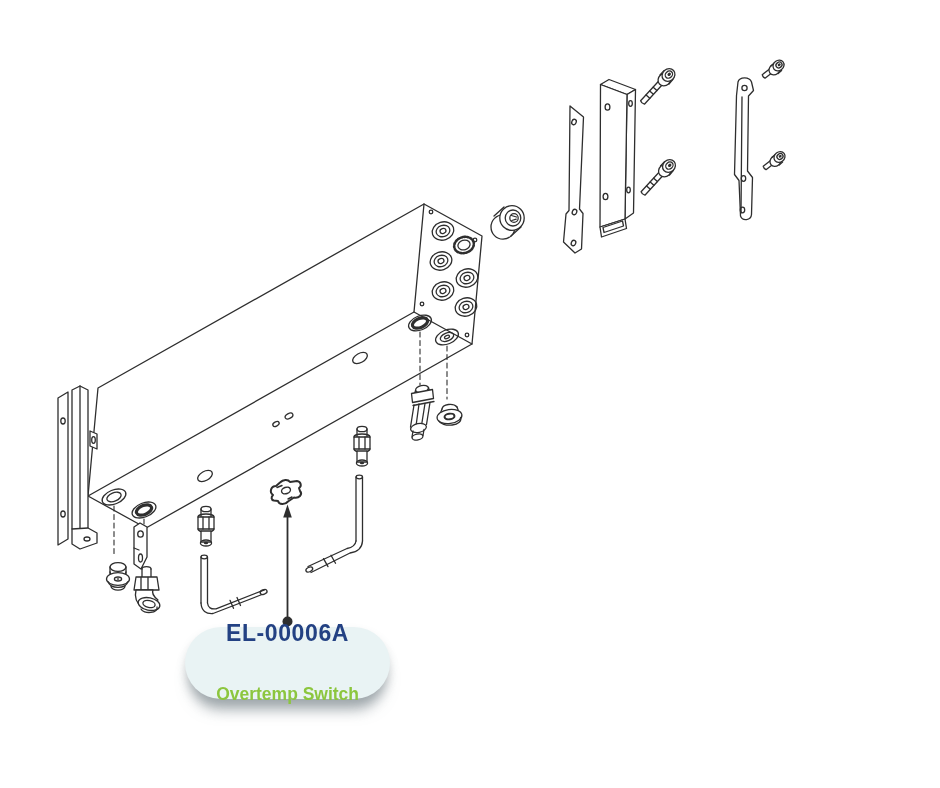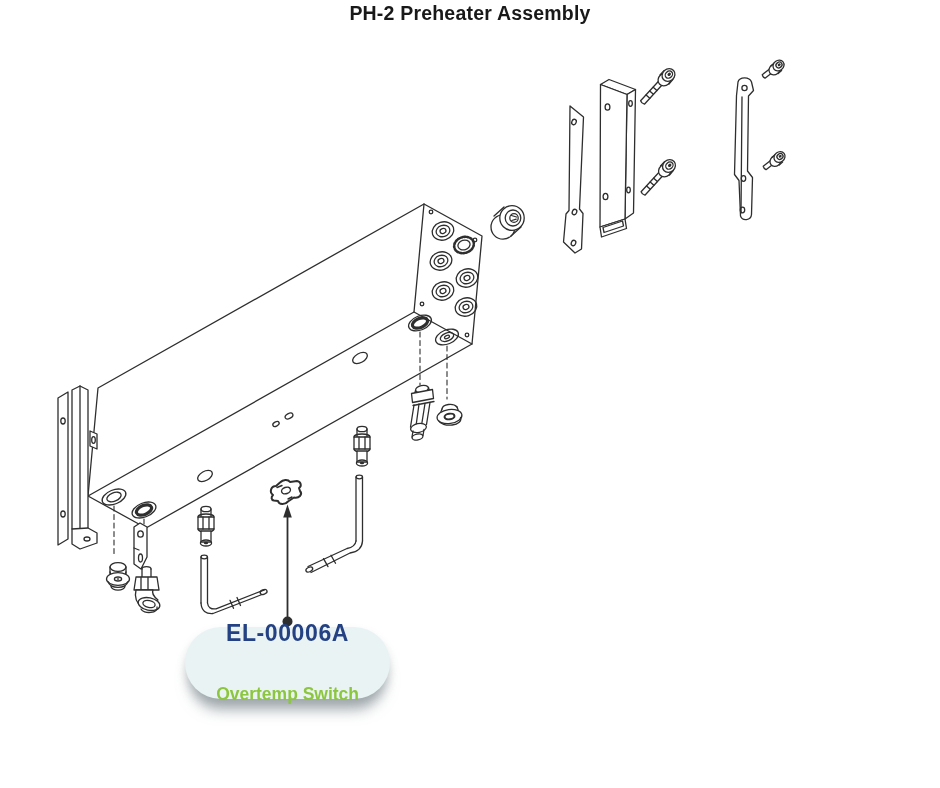--- a/index.html
+++ b/index.html
@@ -12,21 +12,20 @@
            background:#e9f3f4;display:flex;flex-direction:column;align-items:center;justify-content:center;
            box-shadow:0 16px 14px -5px rgba(104,117,123,.55),0 5px 8px rgba(104,117,123,.22);}
   .pn{font-size:23px;font-weight:700;letter-spacing:.6px;color:#234183;line-height:1.15;}
   .pl{font-size:19px;font-weight:700;color:#8cc63e;line-height:1.2;transform:scaleX(.92);}
 </style>
 </head>
 <body>
 
 <div class="stage">
 
-  <div class="title" style="color: rgb(25, 25, 25);">PH-2 Preheater Assembly</div>
 
   <svg width="940" height="788" viewBox="0 0 940 788">
     <g stroke="#2e2e2e" fill="none" stroke-width="1.3" stroke-linejoin="round" stroke-linecap="round">
 
       <g>
         <path d="M98,388 L424,204 L482,236 L472,344 L146,528 L88,496 Z" fill="#ffffff"></path>
         <path d="M88,496 L414,312 L472,344"></path>
         <path d="M414,312 L424,204"></path>
 
         <ellipse cx="360" cy="358" rx="8" ry="4.6" transform="rotate(-29 360 358)"></ellipse>

